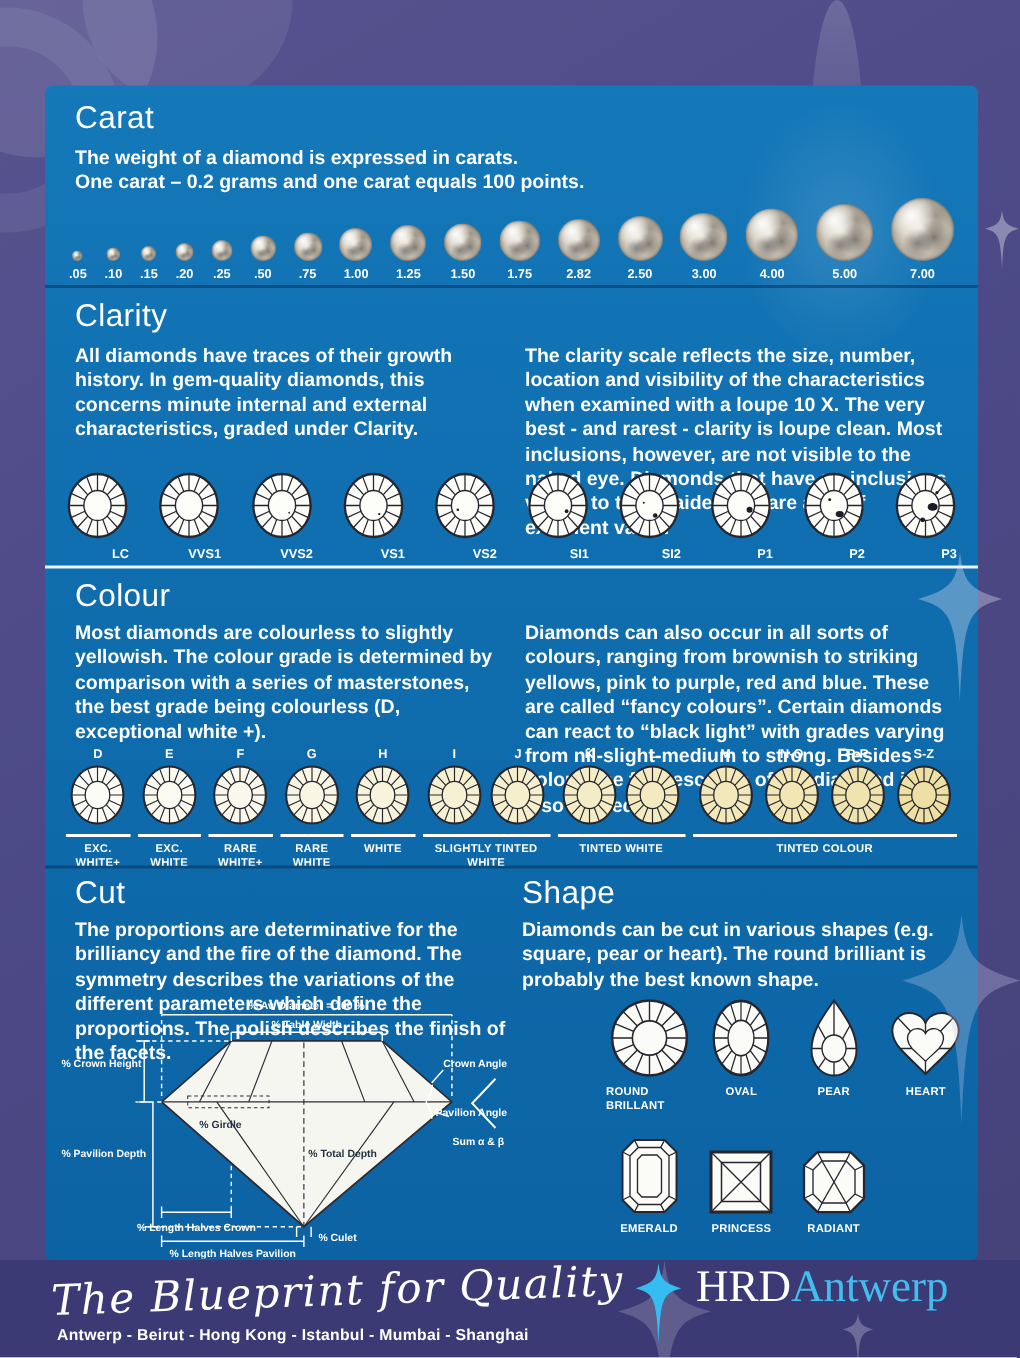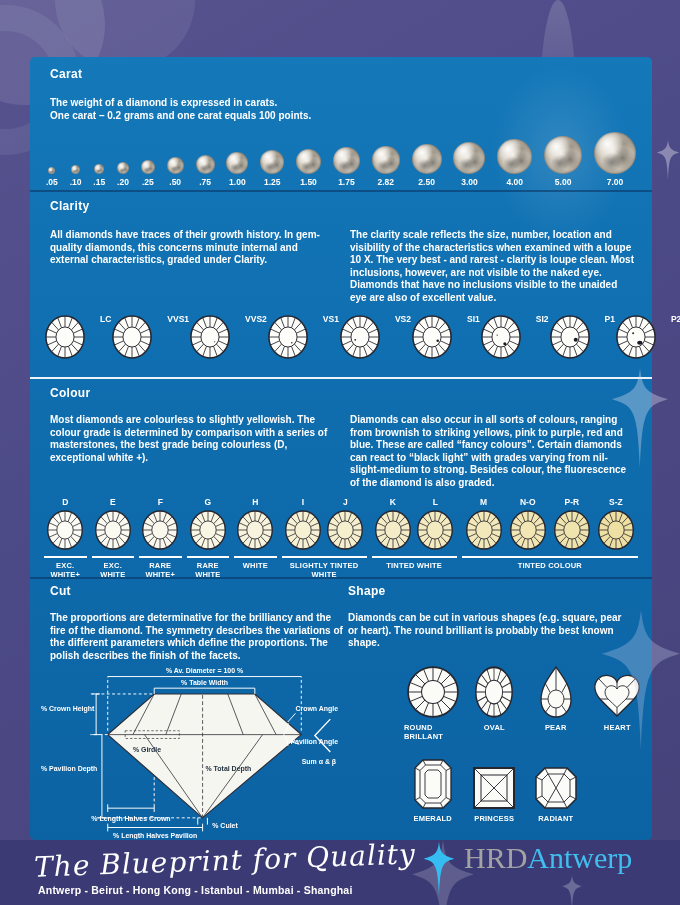--- a/index.html
+++ b/index.html
@@ -15,42 +15,42 @@
   .streak{position:absolute;left:540px;top:0;width:36px;height:210px;border-radius:50%;
           background:linear-gradient(180deg,rgba(255,255,255,.16),rgba(255,255,255,0) 80%);pointer-events:none}
   .flare{position:absolute;left:455px;top:0;width:150px;height:190px;pointer-events:none;
          background:radial-gradient(ellipse at center,rgba(255,255,255,.13),transparent 65%)}
   .star{position:absolute;pointer-events:none}
   
   .h1{position:absolute;left:40px;top:12px;font-size:23px;font-weight:bold;letter-spacing:.4px}
   
   .panel{position:absolute;left:30px;top:57px;width:622px;height:783px;border-radius:5px;
          background:linear-gradient(180deg,#1478b9 0%,#0f6dae 45%,#0c63a3 100%)}
-  .h2{position:absolute;font-size:12px;font-weight:bold;letter-spacing:.3px}
-  .body-text{font-size:10px;line-height:1.26;font-weight:bold}
+  .h2{position:absolute;font-size:21px;font-weight:normal;letter-spacing:.3px}
+  .body-text{font-size:13px;line-height:1.26;font-weight:bold}
   .cols{position:absolute;left:20px;right:18px;display:flex;gap:16px}
   .col{flex:1}
   .divider{position:absolute;left:0;right:0}
   .div-dark{height:2px;background:rgba(7,48,92,.55)}
   .div-white{height:2px;background:rgba(255,255,255,.92)}
   
   .row-carat{position:absolute;left:16px;right:16px;top:70px;height:60px;display:flex;
              align-items:flex-end;justify-content:space-between}
   .kitem{display:flex;flex-direction:column;align-items:center;gap:3px}
   .kdiamond{border-radius:50%;box-shadow:inset 0 0 2px rgba(20,20,25,.6);
     background:
       radial-gradient(circle at 32% 28%,rgba(255,255,255,.95),rgba(255,255,255,0) 38%),
       radial-gradient(circle at 68% 62%,rgba(52,48,44,.55),rgba(52,48,44,0) 30%),
       radial-gradient(circle at 42% 72%,rgba(35,35,42,.45),rgba(0,0,0,0) 26%),
       radial-gradient(circle at 72% 28%,rgba(120,112,100,.6),rgba(0,0,0,0) 30%),
       radial-gradient(circle,#efe9dd 0%,#cfc8ba 50%,#978f82 82%,#6f685e 100%)}
   .klabel{font-size:8.5px;font-weight:bold}
   
   .row-clar{position:absolute;left:14px;right:14px;top:257px;display:flex;justify-content:space-between}
-  .clar-item{display:flex;flex-direction:row;align-items:flex-start;gap:14px}
+  .clar-item{display:flex;flex-direction:column;align-items:flex-end;gap:4px}
   .gem{display:block}
   .gem.clar{color:#fdfdfa}
   .gem-label{font-size:8.5px;font-weight:bold}
   
   .colour-block{position:absolute;left:14px;right:14px;top:440px;display:flex;gap:5px}
   .cgroup{display:flex;flex-direction:column}
   .g1{flex:1}.g2{flex:2}.g4{flex:4.15}
   .cg-diamonds{display:flex;justify-content:space-around}
   .citem{display:flex;flex-direction:column;align-items:center;gap:2px}
   .cletter{font-size:8.5px;font-weight:bold}
@@ -71,21 +71,21 @@
   .shape-icon{height:58px;display:flex;align-items:flex-end;justify-content:center;margin-bottom:4px}
   .shape-label{font-size:7.5px;font-weight:bold;text-align:left;line-height:1.25;letter-spacing:.2px}
   .shape-svg{stroke:#26262f;fill:#fbfbf7}
   
   .footer{position:absolute;left:0;right:0;top:840px;height:65px;background:#3b3a74}
   .tagline{position:absolute;left:34px;top:4px;font-family:"DejaVu Serif",serif;font-style:italic;
            font-size:28px;letter-spacing:1px;transform:rotate(-2deg);white-space:nowrap}
   .cities{position:absolute;left:38px;top:44px;font-size:10.5px;font-weight:bold;letter-spacing:.2px}
   .brand{position:absolute;right:12px;top:2px;width:204px}
   .brand-line{font-family:"Liberation Serif",serif;font-size:30px;line-height:1.05;white-space:nowrap}
-  .brand-hrd{color:#a3a3a3}
+  .brand-hrd{color:#ffffff}
   .brand-ant{color:#41bdee}
   .brand-sub{font-family:"Liberation Serif",serif;font-size:15.5px;color:#fff;letter-spacing:.4px;margin-top:1px}
   .brand-star{position:absolute;left:-42px;top:-2px;width:34px;height:58px;color:#35bdf2}
 </style>
 </head>
 <body>
 
 <svg width="0" height="0" style="position:absolute" aria-hidden="true">
   <defs>
     <symbol id="gem-top" viewBox="0 0 44 48">

